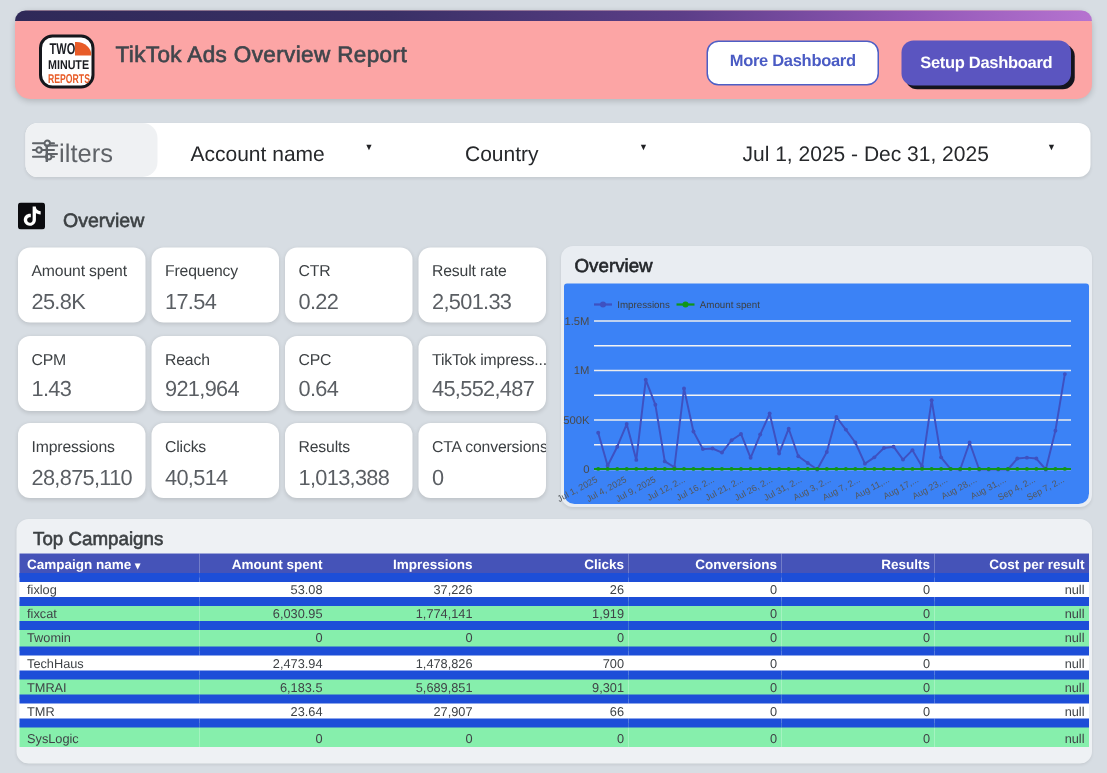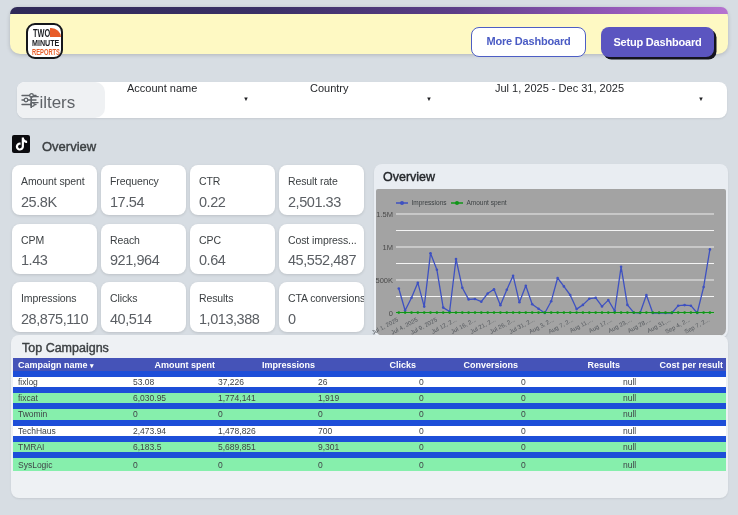--- a/index.html
+++ b/index.html
@@ -1,65 +1,66 @@
 <!DOCTYPE html>
 <html><head><meta charset="utf-8">
 <style>
 *{margin:0;padding:0;box-sizing:border-box}
 html,body{width:738px;height:515px;overflow:hidden}
 body{background:#d7dde3;font-family:"Liberation Sans",sans-serif;position:relative}
 
-#header{position:absolute;left:10px;top:7px;width:718px;height:47px;background:#fef9c3;border-radius:10px;box-shadow:0 1px 4px rgba(0,0,0,.18)}
+#header{position:absolute;left:10px;top:7px;width:718px;height:59px;background:#fca5a5;border-radius:10px;box-shadow:0 1px 4px rgba(0,0,0,.18)}
 #grad{position:absolute;left:0;top:0;width:100%;height:7px;border-radius:10px 10px 0 0;background:linear-gradient(90deg,#2f2958 0%,#3a3066 35%,#5c3e88 62%,#9157b6 83%,#b673d0 100%)}
 #logo{position:absolute;left:16px;top:16px;width:37px;height:36px;border:2px solid #15171c;border-radius:9px;background:#fff;overflow:hidden}
 .lgt{position:absolute;font-weight:700;color:#1b1d22;transform-origin:left top}
 #lg1{left:4.5px;top:2px;font-size:10.5px;transform:scaleX(.70)}
 #lg2{left:3.5px;top:12.5px;font-size:8.5px;transform:scaleX(.84)}
 #lg3{left:3.5px;top:21.5px;font-size:8.5px;color:#e85c28;transform:scaleX(.68)}
 #lgq{position:absolute;left:22px;top:2.5px;width:10.5px;height:9.5px;background:#e85c28;border-radius:0 100% 0 0}
 #title{position:absolute;left:67px;top:21px;font-size:15px;font-weight:400;-webkit-text-stroke:0.45px #41464c;color:#41464c;letter-spacing:0.25px}
 #morebtn{position:absolute;left:461px;top:20px;width:115px;height:30px;border:1.5px solid #4d5ec5;border-radius:8px;color:#4a5bc4;font-size:11px;letter-spacing:-0.2px;font-weight:700;text-align:center;line-height:27px;background:#fff}
 #setupbtn{position:absolute;left:591px;top:20px;width:113px;height:30px;background:#5b55c0;border-radius:8px;color:#fff;font-size:11px;letter-spacing:-0.2px;font-weight:700;text-align:center;line-height:30px;box-shadow:2.5px 2.5px 0 #14141e}
 
 #fbar{position:absolute;left:17px;top:82px;width:710px;height:36px;background:#fff;border-radius:8px;box-shadow:0 1px 2px rgba(0,0,0,.08)}
 #fpill{position:absolute;left:0;top:0;width:88px;height:36px;background:#eff1f3;border-radius:8px 10px 10px 8px}
 #fpill span{position:absolute;left:12px;top:11px;font-size:17px;color:#5f6368}
-.flab{position:absolute;top:0;font-size:11px;color:#26282b}
+.flab{position:absolute;top:12px;font-size:14px;color:#26282b}
 .farr{position:absolute;top:14px;font-size:6px;color:#202124}
 
 #ovicon{position:absolute;left:12px;top:135px;width:18px;height:18px}
 #ovtext{position:absolute;left:42px;top:139px;font-size:13px;font-weight:400;-webkit-text-stroke:0.4px #3c4043;color:#3c4043}
 
 .card{position:absolute;width:84.5px;height:50px;background:#fff;border-radius:8px;box-shadow:0 1px 3px rgba(0,0,0,.13);overflow:hidden}
 .clab{position:absolute;left:9px;top:10px;font-size:10.5px;letter-spacing:-0.1px;color:#3c4043;white-space:nowrap}
 .cval{position:absolute;left:9px;top:28.5px;font-size:14.5px;letter-spacing:-0.45px;color:#5a5e63;white-space:nowrap}
 
 #cpanel{position:absolute;left:374px;top:164px;width:354px;height:174px;background:#e9edf2;border-radius:8px;box-shadow:0 1px 2px rgba(0,0,0,.08)}
 #ctitle{position:absolute;left:9px;top:6px;font-size:12.5px;font-weight:400;-webkit-text-stroke:0.4px #23262a;color:#23262a}
-#cbody{position:absolute;left:2px;top:25px;width:350px;height:147px;background:#a3a3a3;border-radius:2px 2px 7px 7px}
-
-#tpanel{position:absolute;left:11px;top:335px;width:717px;height:163px;background:#eef1f4;border-radius:8px;overflow:hidden;box-shadow:0 1px 2px rgba(0,0,0,.08)}
+#cbody{position:absolute;left:2px;top:25px;width:350px;height:147px;background:#3b82f6;border-radius:2px 2px 7px 7px}
+
+#tpanel{position:absolute;left:11px;top:346px;width:717px;height:163px;background:#eef1f4;border-radius:8px;overflow:hidden;box-shadow:0 1px 2px rgba(0,0,0,.08)}
 #ttitle{position:absolute;left:11px;top:6px;font-size:12.5px;font-weight:400;-webkit-text-stroke:0.4px #3c4043;color:#3c4043}
 #twrap{position:absolute;left:2px;top:23px;width:713px}
 table{border-collapse:collapse;width:713px;table-layout:fixed;background:#fff}
 th{background:#4553b8;color:#fff;font-size:9px;font-weight:700;height:16px;text-align:right;padding:0 3px 0 0}
 th.l,td.l{text-align:left;padding:0 0 0 5px}
-td{font-size:8.5px;color:#3f4347;height:16.2px;text-align:left;padding:0 3px 0 0}
+td{font-size:8.5px;color:#3f4347;height:16.2px;text-align:right;padding:0 3px 0 0}
 tr.z td{background:#86efac}
 tbody tr{border-top:6px solid #1d4ed8}
 </style></head>
 <body>
 <div id="header">
   <div id="grad"></div>
   <div id="logo">
     <div class="lgt" id="lg1">TWO</div>
     <div id="lgq"></div>
     <div class="lgt" id="lg2">MINUTE</div>
     <div class="lgt" id="lg3">REPORTS</div>
   </div>
+  <div id="title">TikTok Ads Overview Report</div>
   <div id="morebtn">More Dashboard</div>
   <div id="setupbtn">Setup Dashboard</div>
 </div>
 <div id="fbar">
   <div id="fpill">
     <svg width="16" height="16" style="position:absolute;left:4px;top:10px" viewBox="0 0 16 16">
       <g stroke="#5f6368" stroke-width="1.4" stroke-linecap="round">
         <line x1="1" y1="3.5" x2="15" y2="3.5"></line>
           <line x1="1" y1="8" x2="15" y2="8"></line>
           <line x1="1" y1="12.5" x2="15" y2="12.5"></line>
@@ -104,21 +105,21 @@
   </div>
 <div class="card" style="left:101px;top:223.5px">
     <div class="clab">Reach</div>
     <div class="cval">921,964</div>
   </div>
 <div class="card" style="left:190px;top:223.5px">
     <div class="clab">CPC</div>
     <div class="cval">0.64</div>
   </div>
 <div class="card" style="left:279px;top:223.5px">
-    <div class="clab">Cost impress...</div>
+    <div class="clab">TikTok impress...</div>
     <div class="cval">45,552,487</div>
   </div>
 <div class="card" style="left:12px;top:282px">
     <div class="clab">Impressions</div>
     <div class="cval">28,875,110</div>
   </div>
 <div class="card" style="left:101px;top:282px">
     <div class="clab">Clicks</div>
     <div class="cval">40,514</div>
   </div>
@@ -340,20 +341,29 @@
           </tr>
 <tr class="z">
             <td class="l">TMRAI</td>
             <td>6,183.5</td>
             <td>5,689,851</td>
             <td>9,301</td>
             <td>0</td>
             <td>0</td>
             <td>null</td>
           </tr>
+<tr>
+            <td class="l">TMR</td>
+            <td>23.64</td>
+            <td>27,907</td>
+            <td>66</td>
+            <td>0</td>
+            <td>0</td>
+            <td>null</td>
+          </tr>
 <tr class="z">
             <td class="l">SysLogic</td>
             <td>0</td>
             <td>0</td>
             <td>0</td>
             <td>0</td>
             <td>0</td>
             <td>null</td>
           </tr>
     </tbody>

